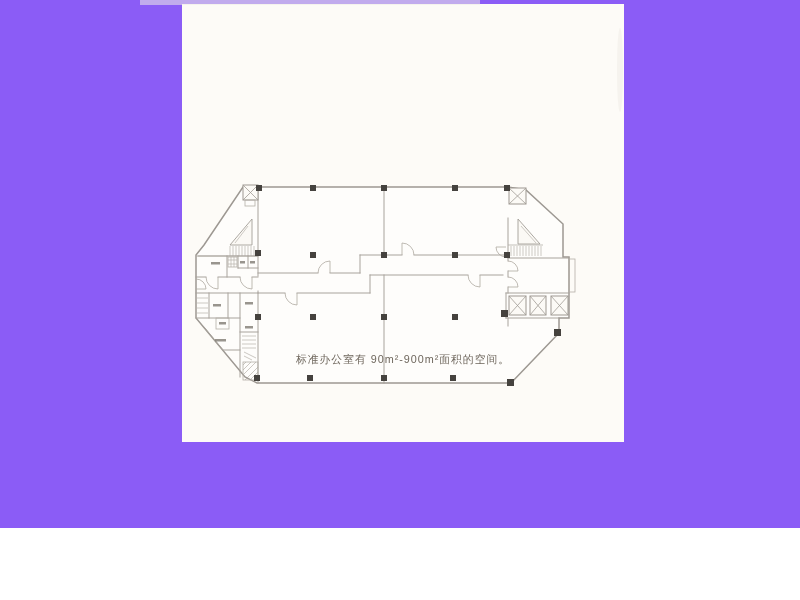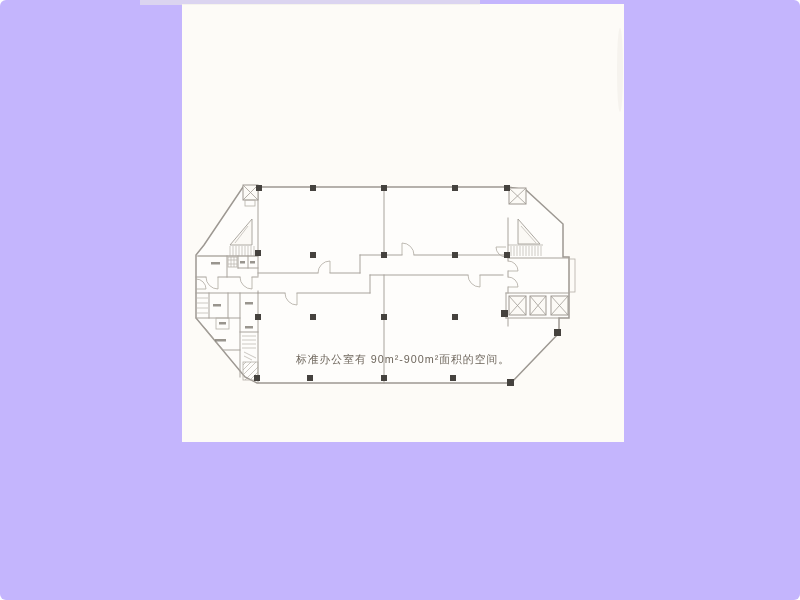--- a/index.html
+++ b/index.html
@@ -1,17 +1,17 @@
 <!DOCTYPE html>
 <html><head>
 <meta charset="utf-8">
 <style>
   html,body{margin:0;padding:0;background:#ffffff;width:800px;height:600px;overflow:hidden;
     font-family:"Liberation Sans", sans-serif;}
-  .stage{position:relative;width:800px;height:600px;background:#c4b5fd;border-radius:6px;}
+  .stage{position:relative;width:800px;height:528px;background:#8b5cf6;}
   svg{position:absolute;left:0;top:0;}
   .paper{fill:#fdfbf7;}
   .outline{fill:#fefdfb;stroke:#9d9892;stroke-width:1.5;stroke-linejoin:miter;}
   .wall{stroke:#a8a39c;stroke-width:1;fill:none;stroke-linecap:square;}
   .wall-lt{stroke:#b4afa8;stroke-width:.8;fill:none;}
   .hatch{stroke:#b8b3ac;stroke-width:.7;fill:none;}
   .scribble{stroke:#a9a49c;stroke-width:.6;fill:none;}
   .tri{fill:#fbf9f5;stroke:#a39e97;stroke-width:.9;}
   .col{fill:#45423e;stroke:none;}
   .arc{stroke:#aeA9a1;stroke-width:.8;fill:none;}

